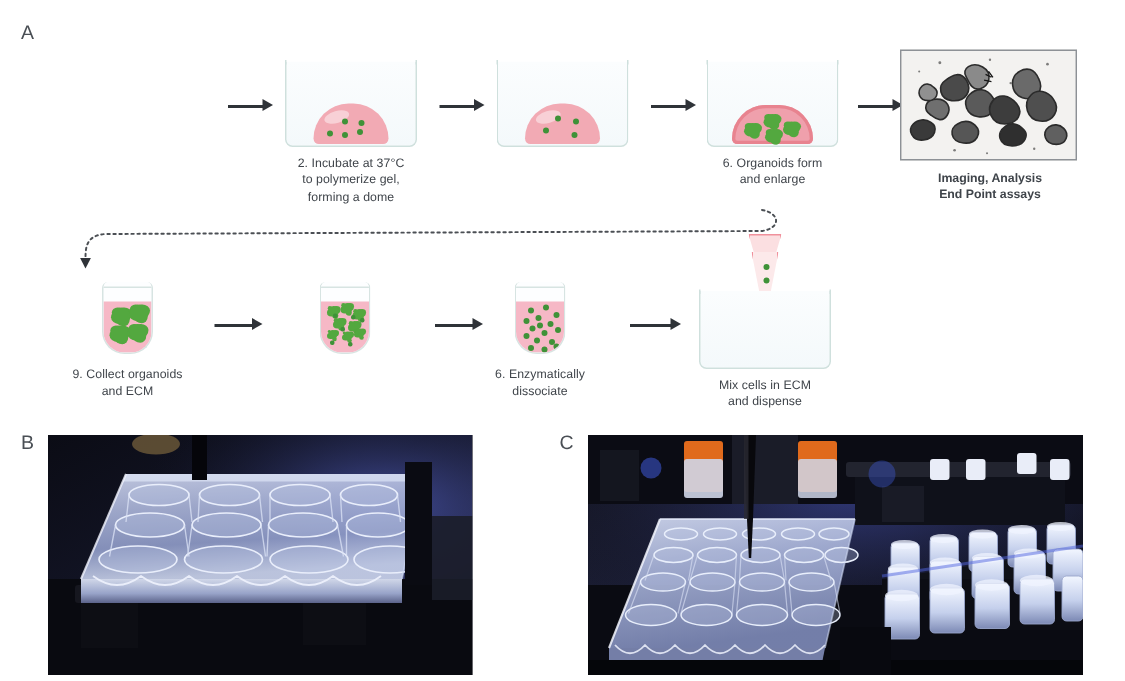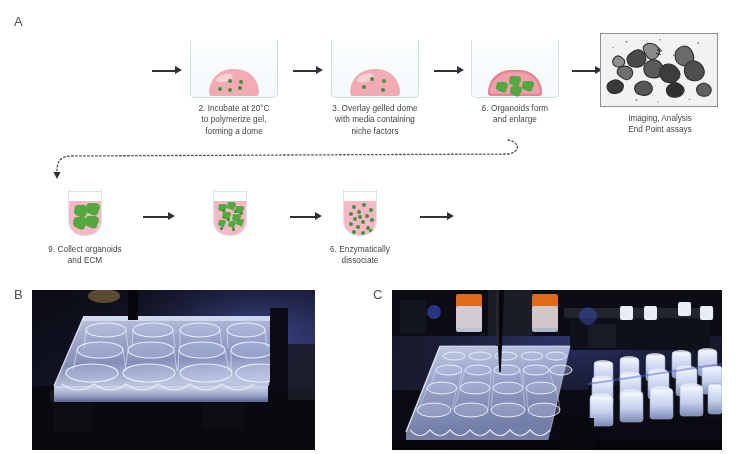--- a/index.html
+++ b/index.html
@@ -194,21 +194,21 @@
     position: absolute;
     top: -3px; left: -3.5px;
     width: 41px; height: 7px;
     border: 1.5px solid #d7e4e2;
     border-radius: 3px;
     background: #fdfeff;
     box-sizing: border-box;
   }
 
   
-  #imaging-block { position: absolute; left: 600px; top: 33px; width: 120px; text-align: center; }
+  #imaging-block { position: absolute; left: 600px; top: 33px; width: 120px; text-align: center; font-weight: bold; }
   .imaging-frame {
     width: 118px; height: 74px;
     box-sizing: border-box;
     border: 1px solid #8d9196;
     background: #f2f1ef;
     position: relative;
     overflow: hidden;
   }
   .imaging-caption {
     font-size: 8.2px;
@@ -243,43 +243,40 @@
     <div class="dish">
       <div class="dome">
         <div class="gloss"></div>
         <div class="cell" style="left:19px; top:10px;"></div>
         <div class="cell" style="left:30px; top:11px;"></div>
         <div class="cell" style="left:9px; top:18px;"></div>
         <div class="cell" style="left:19px; top:19px;"></div>
         <div class="cell" style="left:29px; top:17px;"></div>
       </div>
     </div>
-    <div class="step-caption">2. Incubate at 20°C
+    <div class="step-caption">2. Incubate at 37°C
 to polymerize gel,
 forming a dome</div>
   </div>
 
   <div class="arrow" style="left:293px; top:66px; width:30px;">
     <div class="shaft" style="width:24px;"></div>
       <div class="head" style="left:23px;"></div>
   </div>
 
   <div class="step" style="left:315px; top:41px;">
     <div class="dish">
       <div class="dome">
         <div class="gloss"></div>
         <div class="cell" style="left:20px; top:8px;"></div>
         <div class="cell" style="left:32px; top:10px;"></div>
         <div class="cell" style="left:12px; top:16px;"></div>
         <div class="cell" style="left:31px; top:19px;"></div>
       </div>
     </div>
-    <div class="step-caption">3. Overlay gelled dome
-with media containing
-niche factors</div>
   </div>
 
   <div class="arrow" style="left:434px; top:66px; width:30px;">
     <div class="shaft" style="width:24px;"></div>
       <div class="head" style="left:23px;"></div>
   </div>
 
   <div class="step" style="left:455px; top:41px;">
     <div class="dish">
       <div class="dome outlined" style="width:54px; height:26px;">
@@ -407,20 +404,37 @@
     </div>
     <div class="step-caption" style="margin-top:8px;">6. Enzymatically
 dissociate</div>
   </div>
 
   <div class="arrow" style="left:420px; top:212px; width:34px;">
     <div class="shaft" style="width:28px;"></div>
       <div class="head" style="left:27px;"></div>
   </div>
 
+  <div class="step" style="left:450px; top:194px;">
+    <div class="pipette" style="top:-38px;">
+      <div class="pip-top"></div>
+      <div class="pip-body">
+        <div class="cell" style="left:7px; top:8px;"></div>
+        <div class="cell" style="left:6.5px; top:17px;"></div>
+        <div class="cell" style="left:6.5px; top:26px;"></div>
+      </div>
+      <div class="pip-tip"></div>
+      <div class="droplet">
+        <div class="cell"></div>
+      </div>
+    </div>
+    <div class="dish" style="height:52px;"></div>
+    <div class="step-caption">Mix cells in ECM
+and dispense</div>
+  </div>
 
 </div>
 
 <div class="panel-letter" style="left:14px; top:287px;">B</div>
 
 <div class="photo-frame" style="left:32px; top:290px; width:283px; height:160px;">
   <svg class="photo-svg" viewBox="0 0 283 160" preserveAspectRatio="none" aria-hidden="true">
     <defs>
       <linearGradient id="bBg" x1="0" y1="0" x2="1" y2="1">
         <stop offset="0%" stop-color="#0b0c15"></stop>

